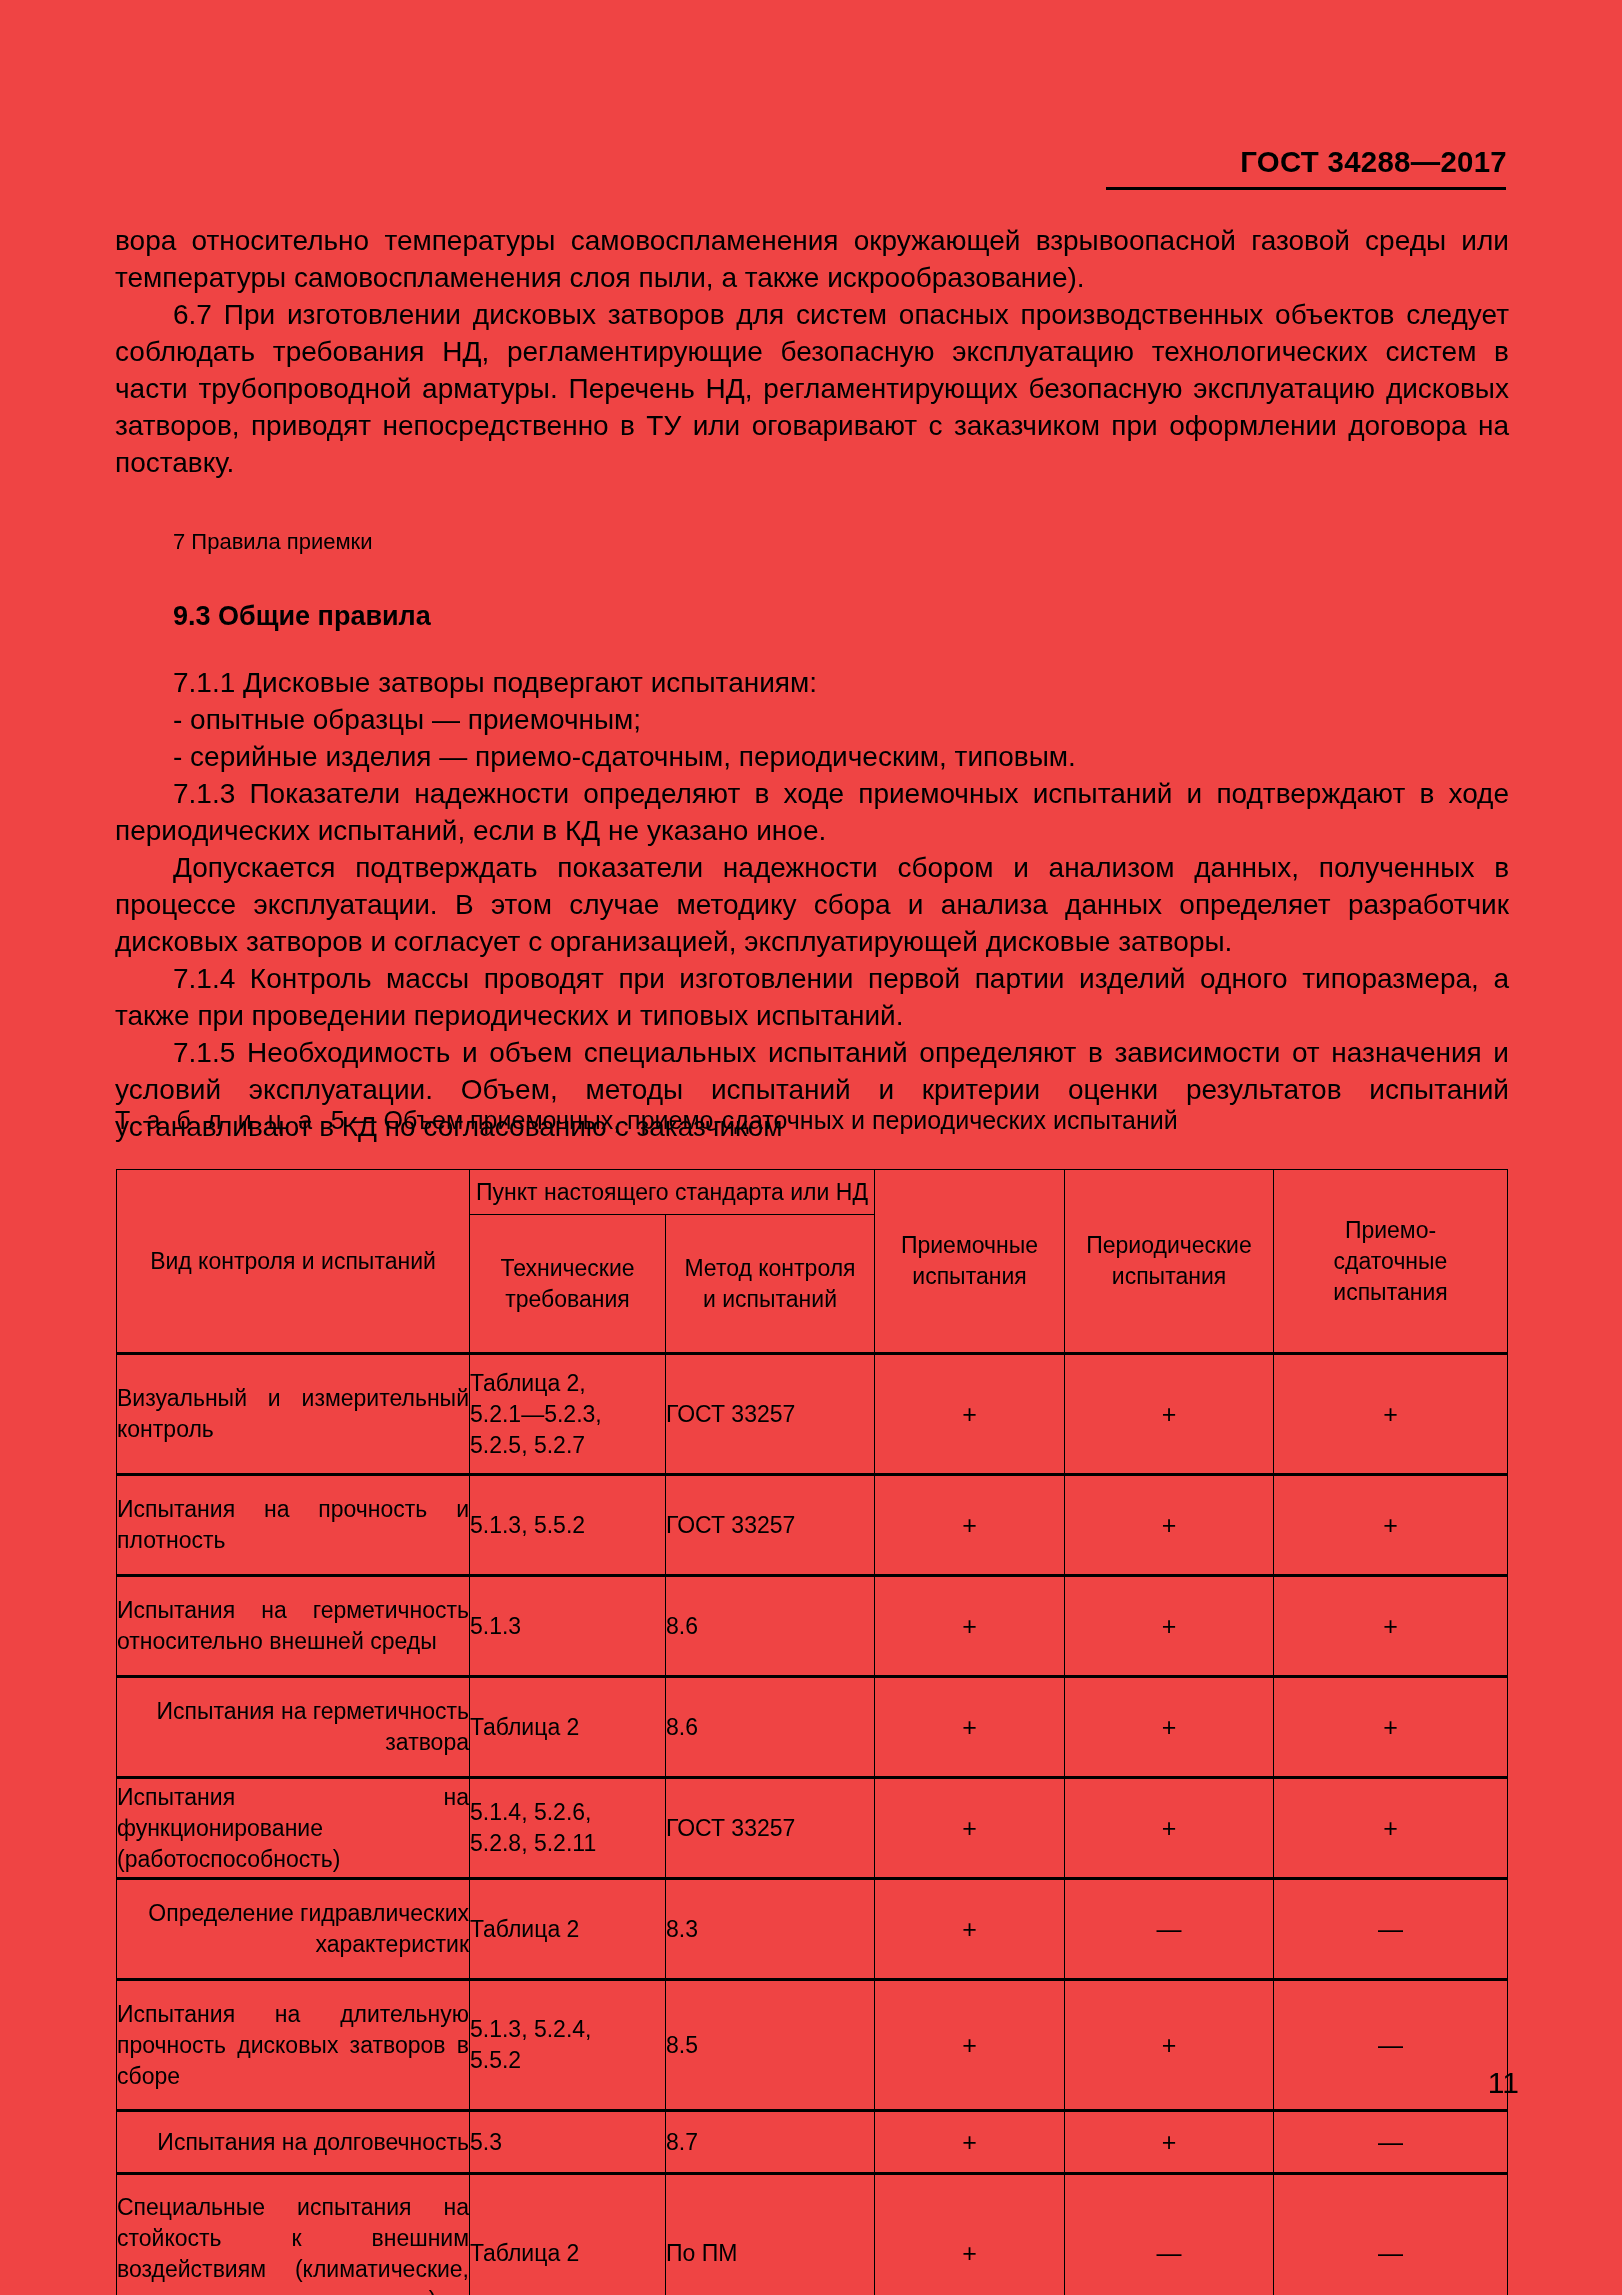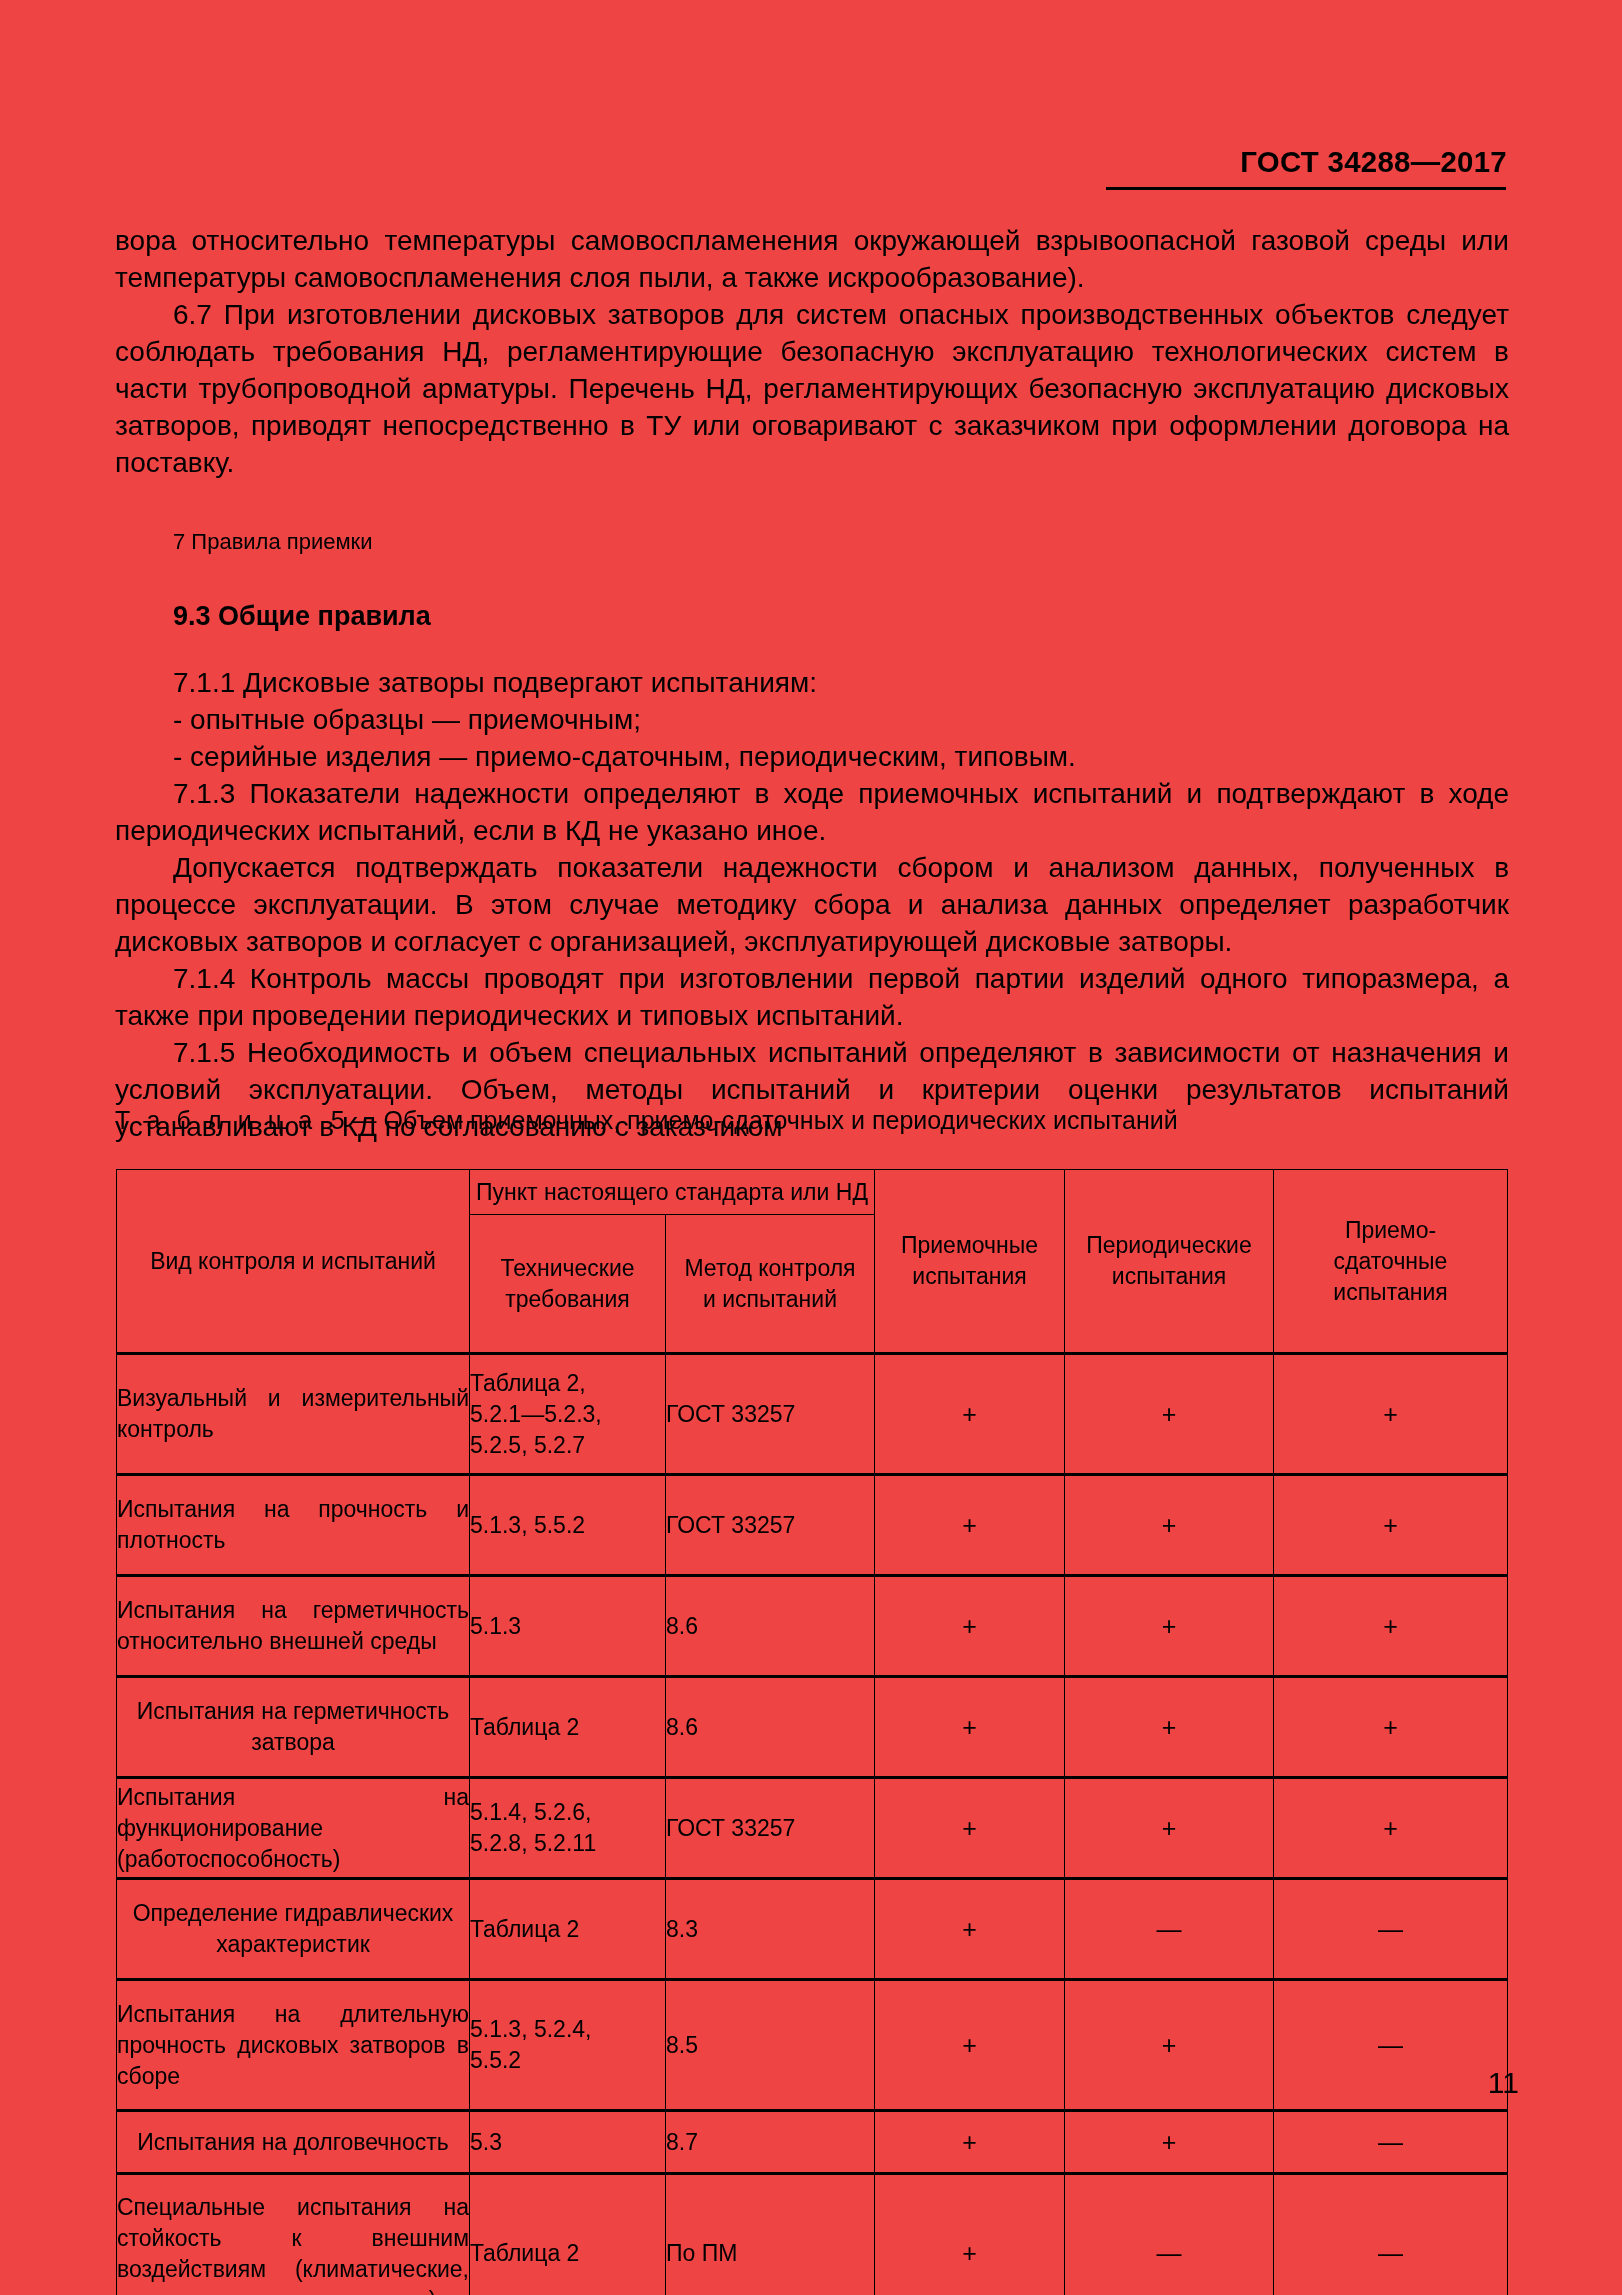--- a/index.html
+++ b/index.html
@@ -126,21 +126,21 @@
     border-bottom-width: 3.3px;
   }
   table.gost tbody tr:first-child td {
     border-top-width: 1.3px;
   }
   .cell-name {
     text-align: justify;
     text-justify: inter-word;
     padding: 11.8px 15.7px 11.8px 17px;
   }
-  .cell-name.nojust { text-align: center; }
+  .cell-name.nojust { text-align: right; }
   .cell-ctr {
     text-align: left;
     padding: 11.8px 6.5px;
   }
   .mark {
     text-align: center;
     font-size: 25px;
     padding: 11.8px 3.9px;
   }
   .outer-top { border-top-width: 3.3px !important; }

